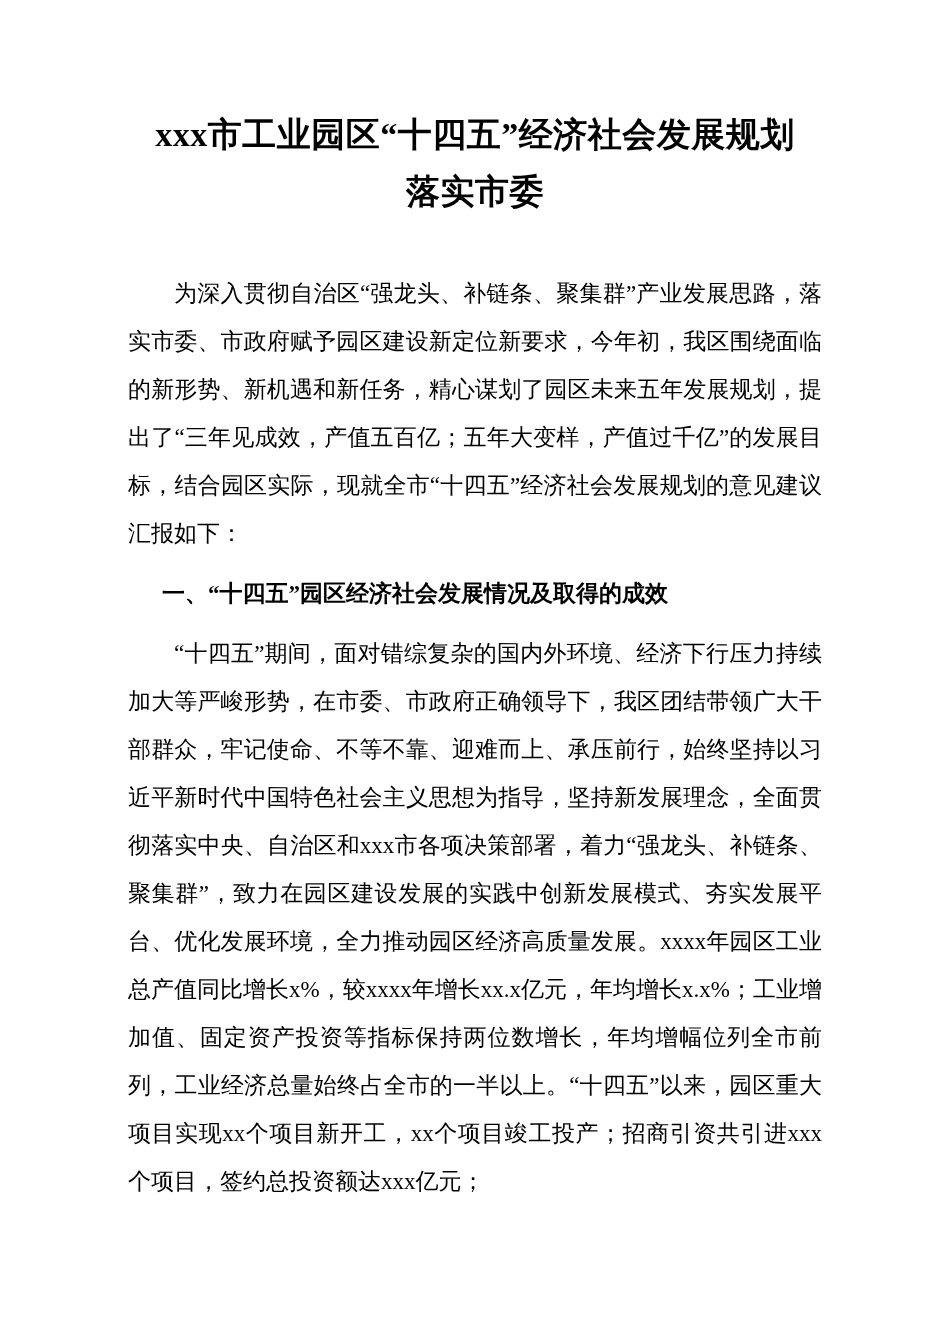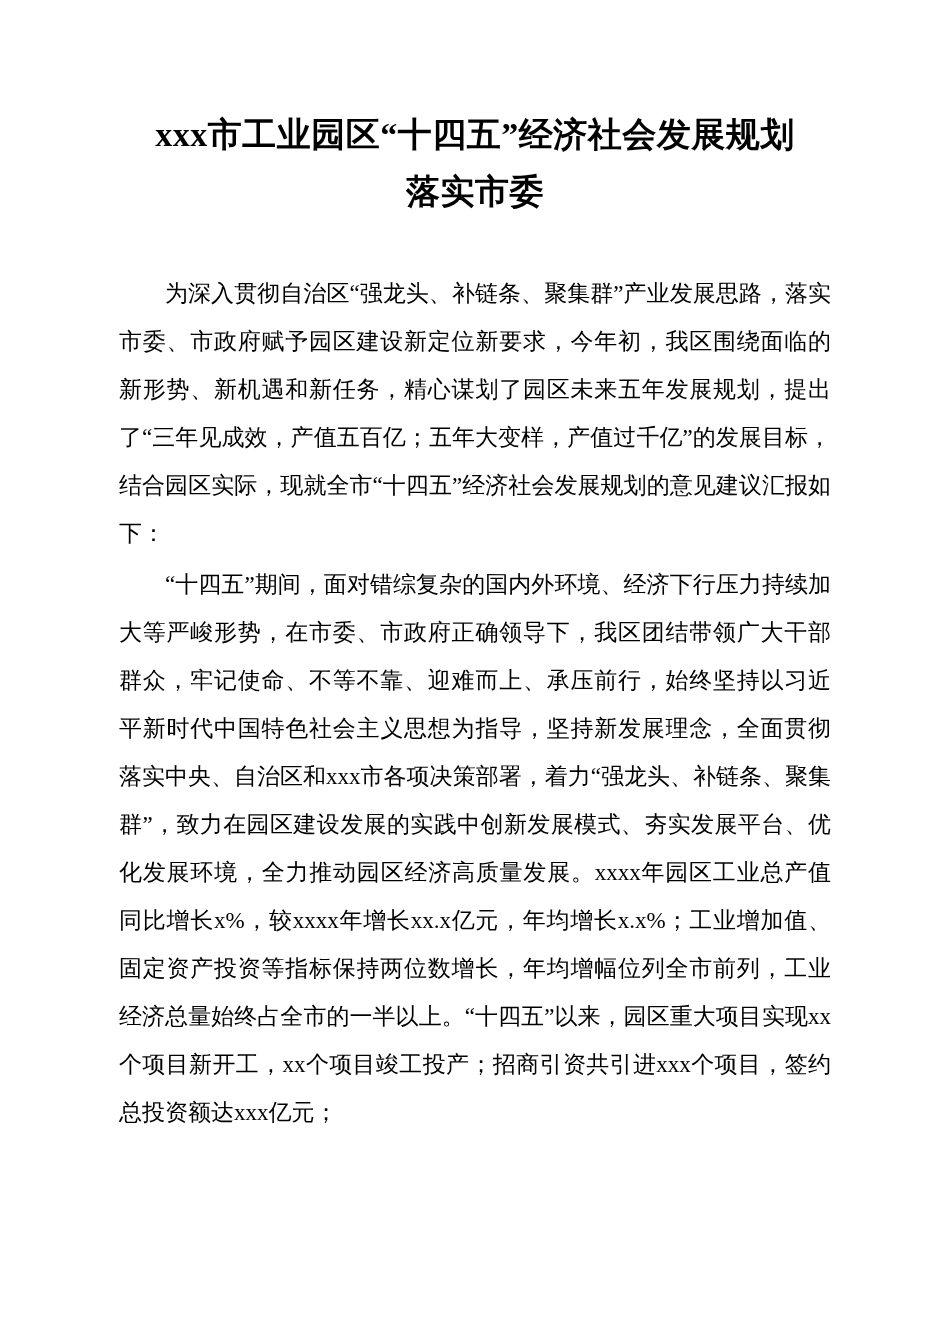--- a/index.html
+++ b/index.html
@@ -22,21 +22,21 @@
   .doc-title {
     margin: 0 0 50px 0;
     font-size: 34px;
     line-height: 57px;
     font-weight: bold;
     text-align: center;
     letter-spacing: 0.5px;
     font-family: "Liberation Serif", serif;
   }
   .body-para {
-    margin: 3px;
+    margin: 12px;
     font-size: 23px;
     line-height: 48px;
     text-align: justify;
     text-indent: 2em;
     word-break: break-all;
   }
   .section-heading {
     margin: 0;
     font-size: 23px;
     line-height: 48px;
@@ -50,16 +50,17 @@
 
 <div class="page">
 
   <h1 class="doc-title">
     <span>xxx市工业园区“十四五”经济社会发展规划</span><br>
     <span>落实市委</span>
   </h1>
 
   <p class="body-para">为深入贯彻自治区“强龙头、补链条、聚集群”产业发展思路，落实市委、市政府赋予园区建设新定位新要求，今年初，我区围绕面临的新形势、新机遇和新任务，精心谋划了园区未来五年发展规划，提出了“三年见成效，产值五百亿；五年大变样，产值过千亿”的发展目标，结合园区实际，现就全市“十四五”经济社会发展规划的意见建议汇报如下：</p>
 
+  <h2 class="section-heading">一、“十四五”园区经济社会发展情况及取得的成效</h2>
 
   <p class="body-para">“十四五”期间，面对错综复杂的国内外环境、经济下行压力持续加大等严峻形势，在市委、市政府正确领导下，我区团结带领广大干部群众，牢记使命、不等不靠、迎难而上、承压前行，始终坚持以习近平新时代中国特色社会主义思想为指导，坚持新发展理念，全面贯彻落实中央、自治区和xxx市各项决策部署，着力“强龙头、补链条、聚集群”，致力在园区建设发展的实践中创新发展模式、夯实发展平台、优化发展环境，全力推动园区经济高质量发展。xxxx年园区工业总产值同比增长x%，较xxxx年增长xx.x亿元，年均增长x.x%；工业增加值、固定资产投资等指标保持两位数增长，年均增幅位列全市前列，工业经济总量始终占全市的一半以上。“十四五”以来，园区重大项目实现xx个项目新开工，xx个项目竣工投产；招商引资共引进xxx个项目，签约总投资额达xxx亿元；</p>
 
 </div>
 
 </body></html>

